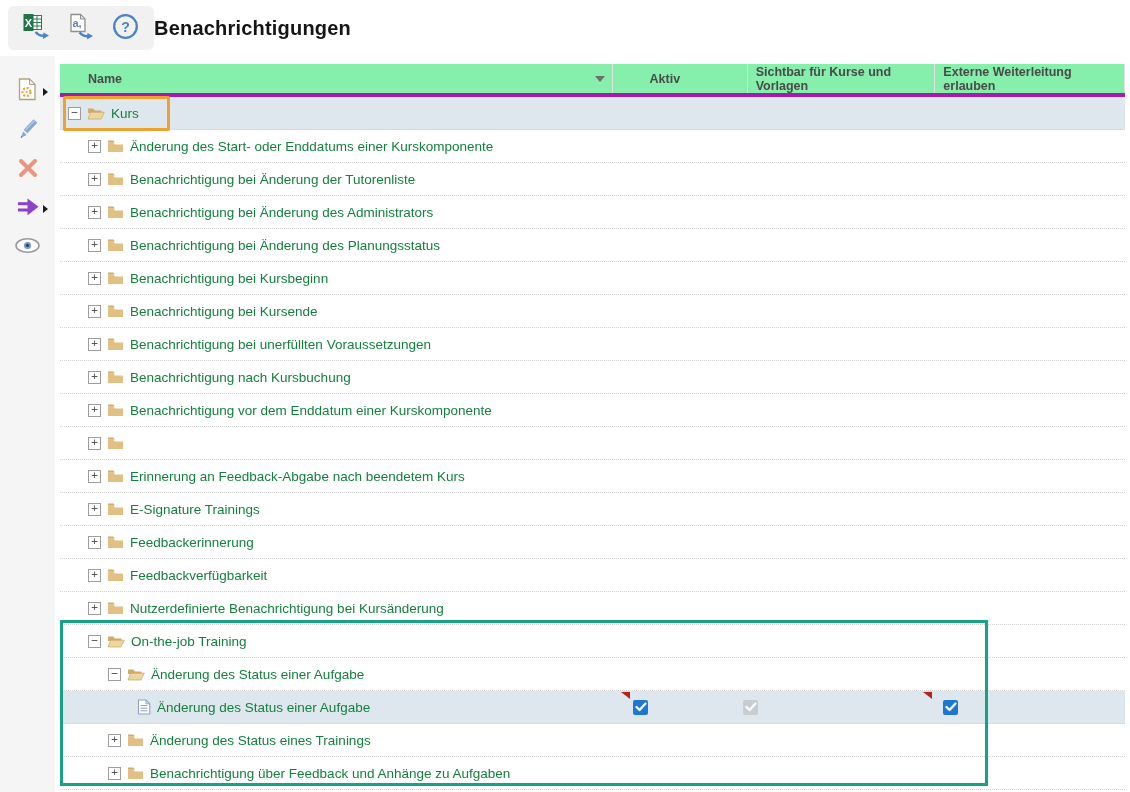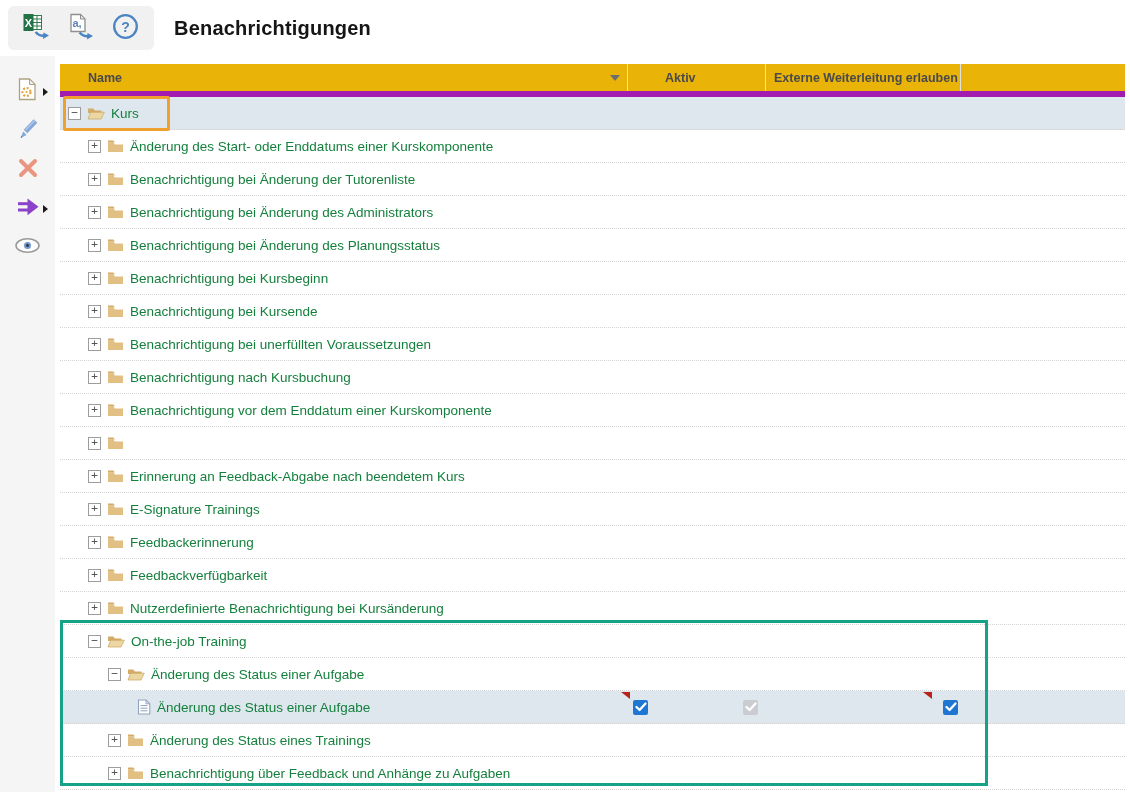--- a/index.html
+++ b/index.html
@@ -9,33 +9,33 @@
     background:#ffffff; position:relative; overflow:hidden;
     -webkit-font-smoothing: antialiased;
   }
   
   .topbar { position:absolute; left:0; top:0; width:1130px; height:56px; background:#fff;
             display:flex; align-items:center; }
   .toolbar { margin-left:8px; height:44px; background:#f1f1f1; border-radius:6px;
              display:flex; align-items:center; gap:10px; padding:0 12px; }
   .tb-btn { width:34px; height:34px; display:flex; align-items:center; justify-content:center;
             cursor:pointer; background:transparent; border:none; }
-  .page-title { margin-left:20px; font-size:20px; font-weight:700; color:#151515; letter-spacing:.2px; }
+  .page-title { font-size:20px; font-weight:700; color:#151515; letter-spacing:.2px; }
 
   
   .sidebar { position:absolute; left:0; top:56px; width:55px; height:736px; background:#f5f5f5;
              display:flex; flex-direction:column; align-items:center; padding-top:16px; }
   .side-item { position:relative; width:55px; height:39px; display:flex; align-items:center;
                justify-content:center; cursor:pointer; }
   .fly { position:absolute; right:7px; top:50%; margin-top:-4px; width:0; height:0;
          border-left:5px solid #1b1b1b; border-top:4px solid transparent; border-bottom:4px solid transparent; }
 
   
   .grid { position:absolute; left:60px; top:64px; width:1065px; height:726px; background:#fff; }
-  .ghead { display:flex; height:33px; border-bottom:6px solid #a21caf; background:#eab308;align-items:flex-end; }
+  .ghead { display:flex; height:33px; border-bottom:4px solid #a21caf; background:#86efac;align-items:flex-end; }
   .hc { display:flex; align-items:center; font-size:12.5px; font-weight:700; color:#4a4a4a;
         border-right:1px solid #e2e2e2; height:100%; }
   .c-name  { width:568px; padding-left:28px; }
   .c-aktiv { width:109px; padding-left:8px;margin-left:29px; }
   .c-sicht { width:193px; padding-left:8px; }
   .c-ext   { width:195px; padding-left:8px; }
   .ftri { margin-left:auto; margin-right:7px; width:0; height:0;
           border-left:5px solid transparent; border-right:5px solid transparent;
           border-top:6px solid #6e6e6e; cursor:pointer; }
 
@@ -157,20 +157,23 @@
 
 <div class="grid">
   <div class="ghead">
     <div class="hc c-name">
       <span>Name</span>
       <span class="ftri"></span>
     </div>
     <div class="hc c-aktiv">
       <span>Aktiv</span>
     </div>
+    <div class="hc c-sicht">
+      <span>Sichtbar für Kurse und Vorlagen</span>
+    </div>
     <div class="hc c-ext">
       <span>Externe Weiterleitung erlauben</span>
     </div>
   </div>
   <div id="rows">
       <div class="row selected">
         <div class="cell-name">
           <span class="indent" style="width: 8px;"></span>
           <span class="expander">−</span>
           <span class="nicon">

